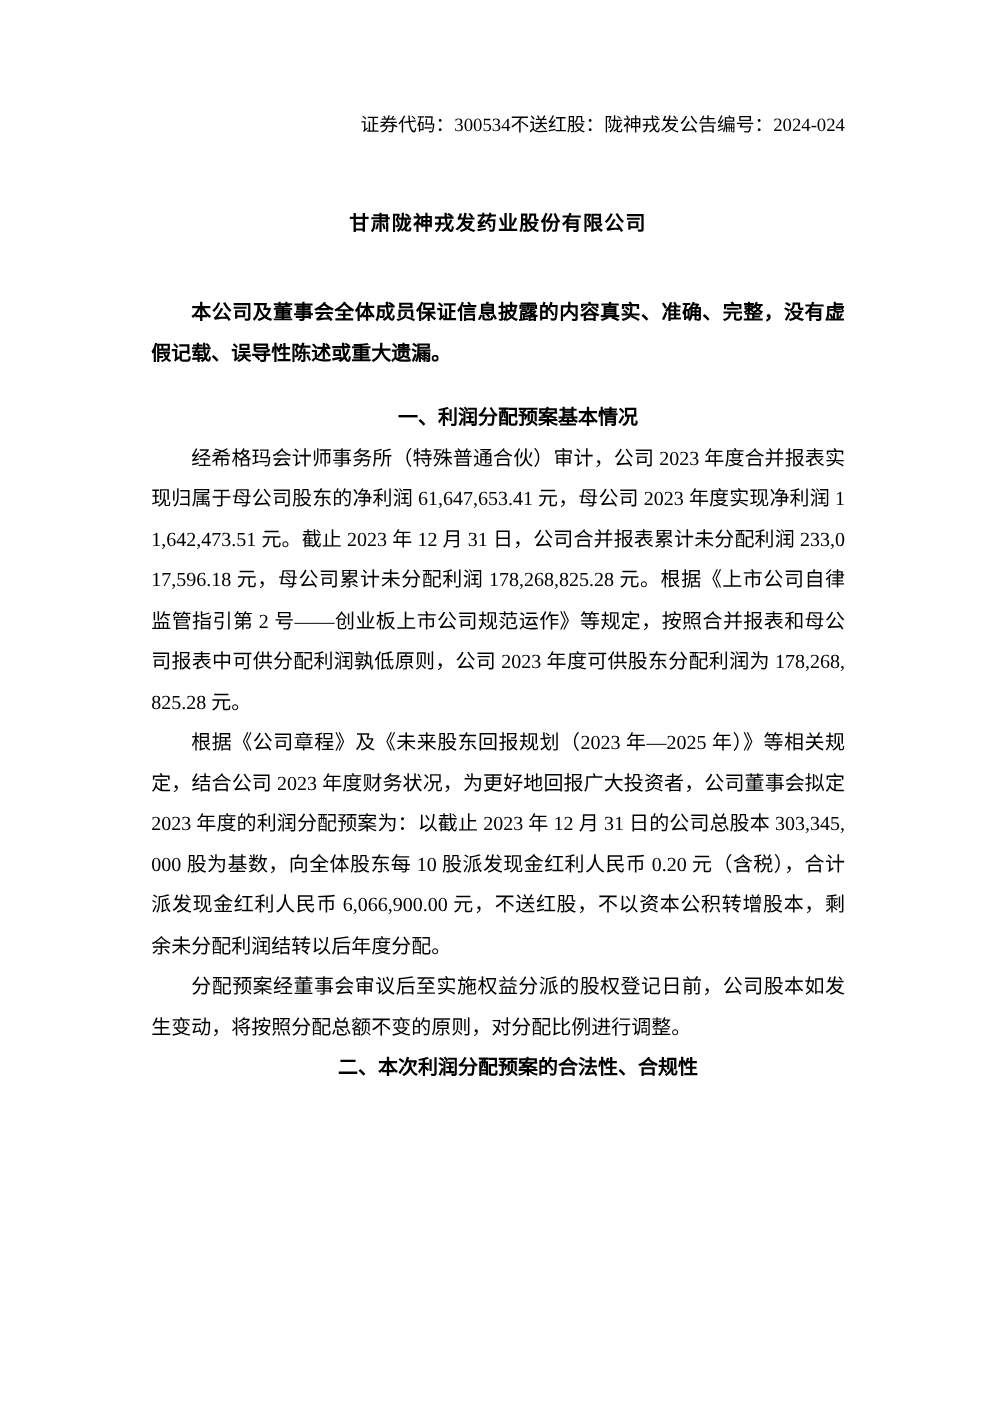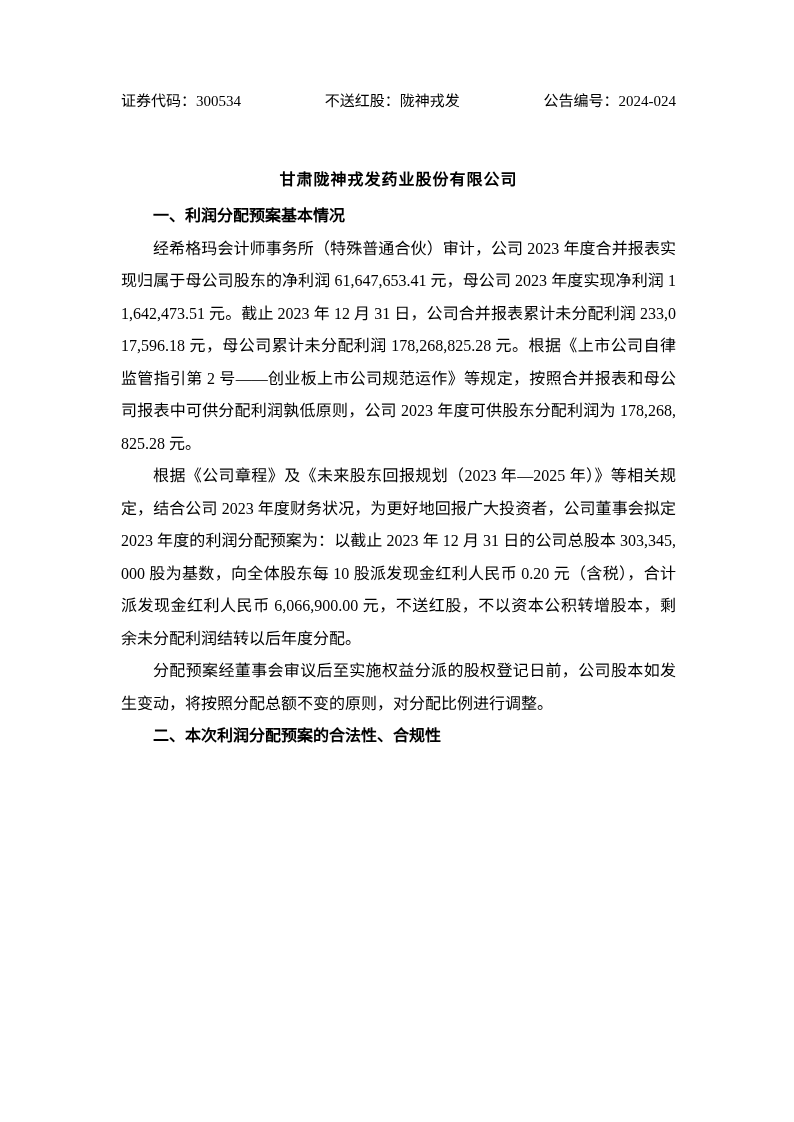--- a/index.html
+++ b/index.html
@@ -13,21 +13,21 @@
     height: 1122px;
     box-sizing: border-box;
     padding: 90px 118px 0 121px;
     background: #ffffff;
     color: #000000;
     font-family: "Liberation Serif", "DejaVu Serif", serif;
     overflow: hidden;
   }
   .doc-header {
     display: flex;
-    justify-content: space-between;
+    justify-content: flex-end;
     align-items: baseline;
     font-size: 15px;
     line-height: 22px;
     white-space: nowrap;
   }
   .doc-title {
     margin-top: 48px;
   }
   .doc-title p {
     margin: 0;
@@ -47,38 +47,39 @@
     text-indent: 2em;
     word-break: break-all;
   }
   p.statement {
     margin-top: 35px;
     margin-bottom: 19px;
     font-weight: 700;
   }
   p.heading {
     font-weight: 700;
-    text-align: left;
+    text-align: center;
   }
 </style>
 </head>
 <body>
 
 <div class="page">
 
   <div class="doc-header">
     <span>证券代码：300534</span>
     <span>不送红股：陇神戎发</span>
     <span>公告编号：2024-024</span>
   </div>
 
   <div class="doc-title">
     <p>甘肃陇神戎发药业股份有限公司</p>
   </div>
 
+  <p class="statement">本公司及董事会全体成员保证信息披露的内容真实、准确、完整，没有虚假记载、误导性陈述或重大遗漏。</p>
 
   <p class="heading">一、利润分配预案基本情况</p>
   <p class="body-par">经希格玛会计师事务所（特殊普通合伙）审计，公司 2023 年度合并报表实现归属于母公司股东的净利润 61,647,653.41 元，母公司 2023 年度实现净利润 11,642,473.51 元。截止 2023 年 12 月 31 日，公司合并报表累计未分配利润 233,017,596.18 元，母公司累计未分配利润 178,268,825.28 元。根据《上市公司自律监管指引第 2 号——创业板上市公司规范运作》等规定，按照合并报表和母公司报表中可供分配利润孰低原则，公司 2023 年度可供股东分配利润为 178,268,825.28 元。</p>
   <p class="body-par">根据《公司章程》及《未来股东回报规划（2023 年—2025 年）》等相关规定，结合公司 2023 年度财务状况，为更好地回报广大投资者，公司董事会拟定 2023 年度的利润分配预案为：以截止 2023 年 12 月 31 日的公司总股本 303,345,000 股为基数，向全体股东每 10 股派发现金红利人民币 0.20 元（含税），合计派发现金红利人民币 6,066,900.00 元，不送红股，不以资本公积转增股本，剩余未分配利润结转以后年度分配。</p>
   <p class="body-par">分配预案经董事会审议后至实施权益分派的股权登记日前，公司股本如发生变动，将按照分配总额不变的原则，对分配比例进行调整。</p>
   <p class="heading">二、本次利润分配预案的合法性、合规性</p>
 
 </div>
 
 </body></html>

